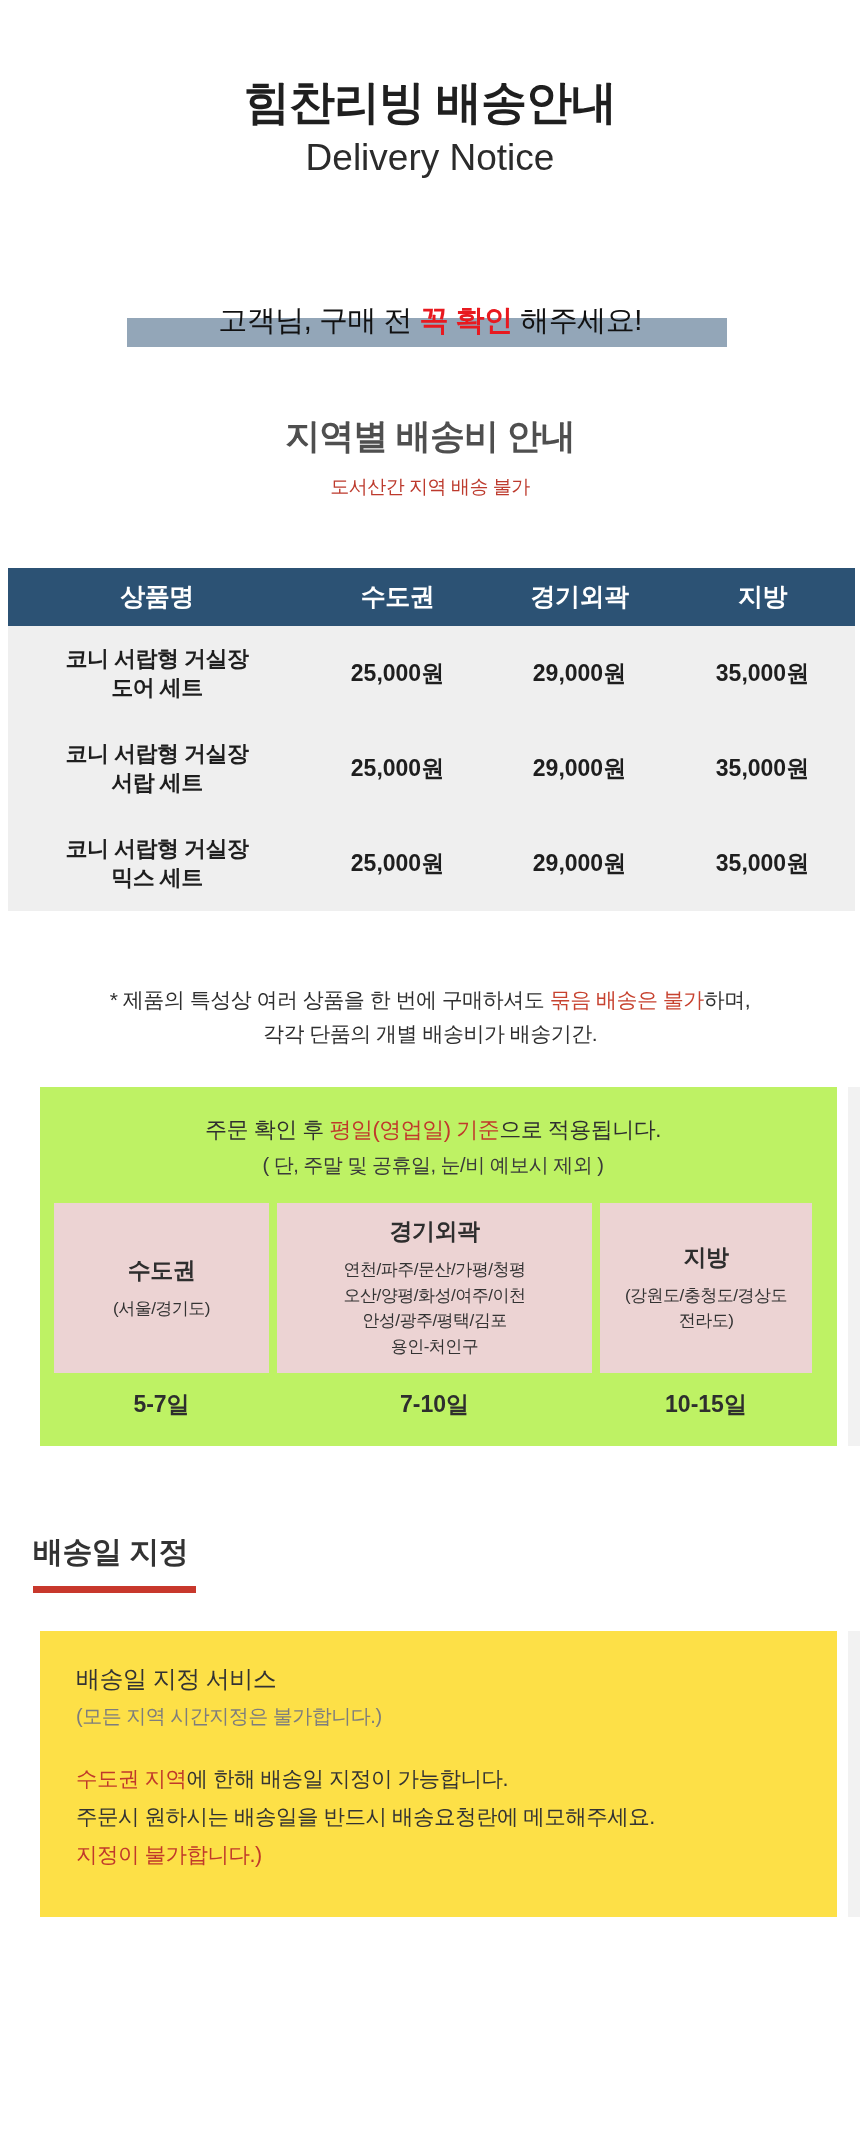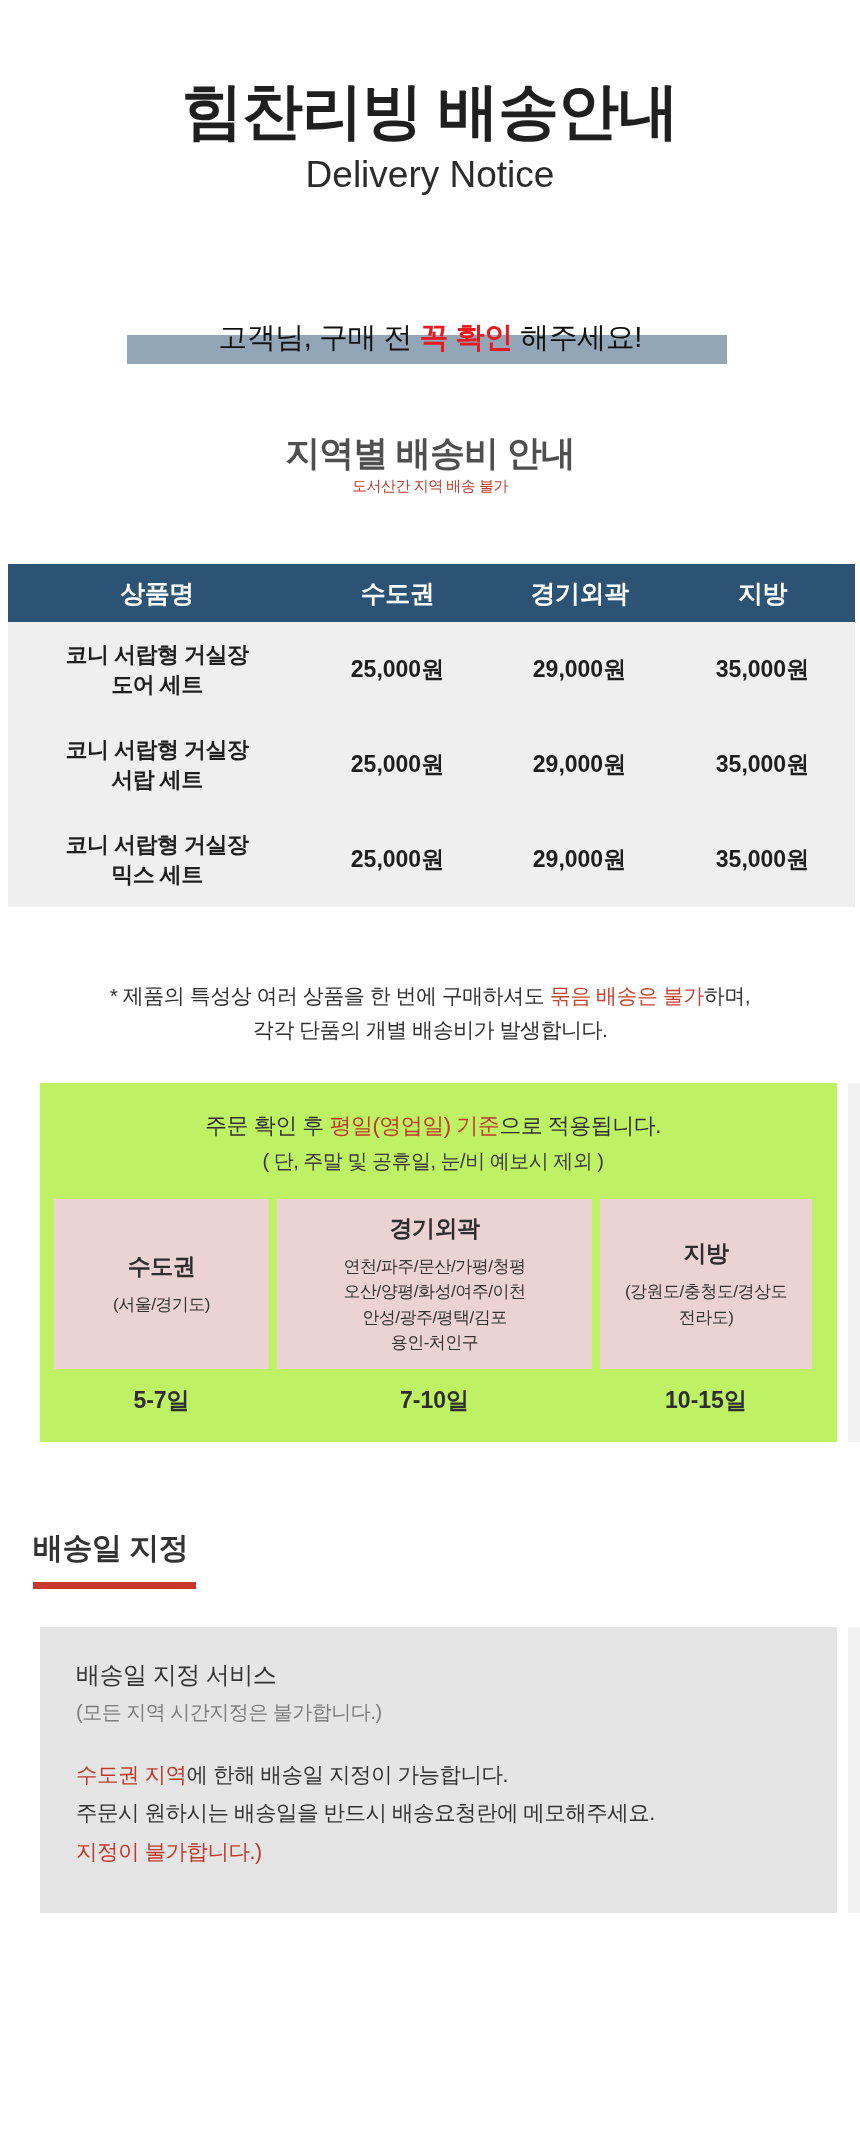--- a/index.html
+++ b/index.html
@@ -2,32 +2,32 @@
 <html lang="ko"><head>
 <meta charset="utf-8">
 <style>
   * { margin:0; padding:0; box-sizing:border-box; }
   html,body { background:#ffffff; }
   body { width:860px; font-family:"Liberation Sans","DejaVu Sans",sans-serif; color:#222; }
   .page { width:860px; padding:76px 0 56px; overflow:hidden; }
 
   
   .hero { text-align:center; }
-  .hero-ko { font-size:61px; font-weight:800; color:#1f1f1f; line-height:1.15; letter-spacing:-1px; }
+  .hero-ko { font-size:46px; font-weight:800; color:#1f1f1f; line-height:1.15; letter-spacing:-1px; }
   .hero-en { font-size:37px; font-weight:400; color:#2b2b2b; margin-top:8px; letter-spacing:0px; }
 
   
   .banner { position:relative; margin-top:122px; height:48px; text-align:center; }
   .banner-bar { position:absolute; left:127px; width:600px; top:17px; height:29px; background:#93a6b8; }
   .banner-text { position:relative; z-index:1; font-size:29px; color:#111; letter-spacing:-0.5px; }
   .banner-text .em { color:#e8191f; font-weight:800; }
 
   
   .fee-title { margin-top:64px; text-align:center; font-size:35px; font-weight:800; color:#4f4f4f; letter-spacing:-1px; }
-  .fee-sub   { text-align:center; font-size:15px; color:#bd3a2d; letter-spacing:-0.5px; }
+  .fee-sub   { margin-top:14px; text-align:center; font-size:19px; color:#bd3a2d; letter-spacing:-0.5px; }
 
   .fee-table { margin:68px 5px 0 8px; width:847px; display:grid;
                grid-template-columns:298px 183px 181px 1fr; gap:0; background:#fff; }
   .fee-table .th { background:#2c5274; color:#fff; height:58px; display:flex; align-items:center;
                    justify-content:center; font-size:25px; font-weight:700; letter-spacing:-0.5px; }
   .fee-table .td { background:#efefef; height:95px; display:flex; flex-direction:column;
                    align-items:center; justify-content:center; font-weight:700; color:#1e1e1e; }
   .fee-table .td.name { font-size:22px; line-height:1.35; letter-spacing:-0.5px; }
   .fee-table .td.price { font-size:23px; }
 
@@ -55,21 +55,21 @@
   .region:nth-child(1) { width:215px; flex:none; }
   .region:nth-child(2) { flex:1; }
   .region:nth-child(3) { width:212px; flex:none; }
   .region-box { background:#ecd3d3; min-height:170px; display:flex; flex-direction:column;
                 justify-content:center; align-items:center; text-align:center; padding:10px 4px; }
   .region-title { font-size:23px; font-weight:700; color:#2e2e2e; letter-spacing:-0.5px; }
   .region-desc  { margin-top:10px; font-size:17px; line-height:1.5; color:#333; letter-spacing:-0.5px; }
   .region-desc div { white-space:nowrap; }
   .region-days  { margin-top:16px; text-align:center; font-size:23px; font-weight:700; color:#2e2e2e; }
 
-  .panel2 { margin:38px 23px 0 40px; background:#e5e5e5; padding:32px 30px 42px 36px; }
+  .panel2 { margin:38px 23px 0 40px; background:#fde047; padding:32px 30px 42px 36px; }
   .svc-title { font-size:24px; color:#333; letter-spacing:-0.5px; }
   .svc-sub   { font-size:20px; color:#7d7d7d; margin-top:8px; letter-spacing:-0.5px; }
   .sched-lines { margin-top:30px; font-size:21.5px; line-height:1.78; color:#333; letter-spacing:-0.5px; }
   .sched-lines .em, .sched-lines .redline { color:#c0392b; }
 </style>
 </head>
 <body>
 
 <div class="page">
 
@@ -117,21 +117,21 @@
       </div>
       <div class="td price">25,000원</div>
       <div class="td price">29,000원</div>
       <div class="td price">35,000원</div>
     </div>
 
     <div class="fee-note">
       <div>
         <span>* 제품의 특성상 여러 상품을 한 번에 구매하셔도 </span><span class="em">묶음 배송은 불가</span><span>하며,</span>
       </div>
-      <div>각각 단품의 개별 배송비가 발생합니다.</div>
+      <div>각각 단품의 개별 배송비가 배송기간.</div>
     </div>
   </section>
 
   <section>
 
     <div class="panel-wrap">
       <div class="panel1">
         <div class="p1-line1">
           <span>주문 확인 후 </span><span class="em">평일(영업일) 기준</span><span>으로 적용됩니다.</span>
         </div>

